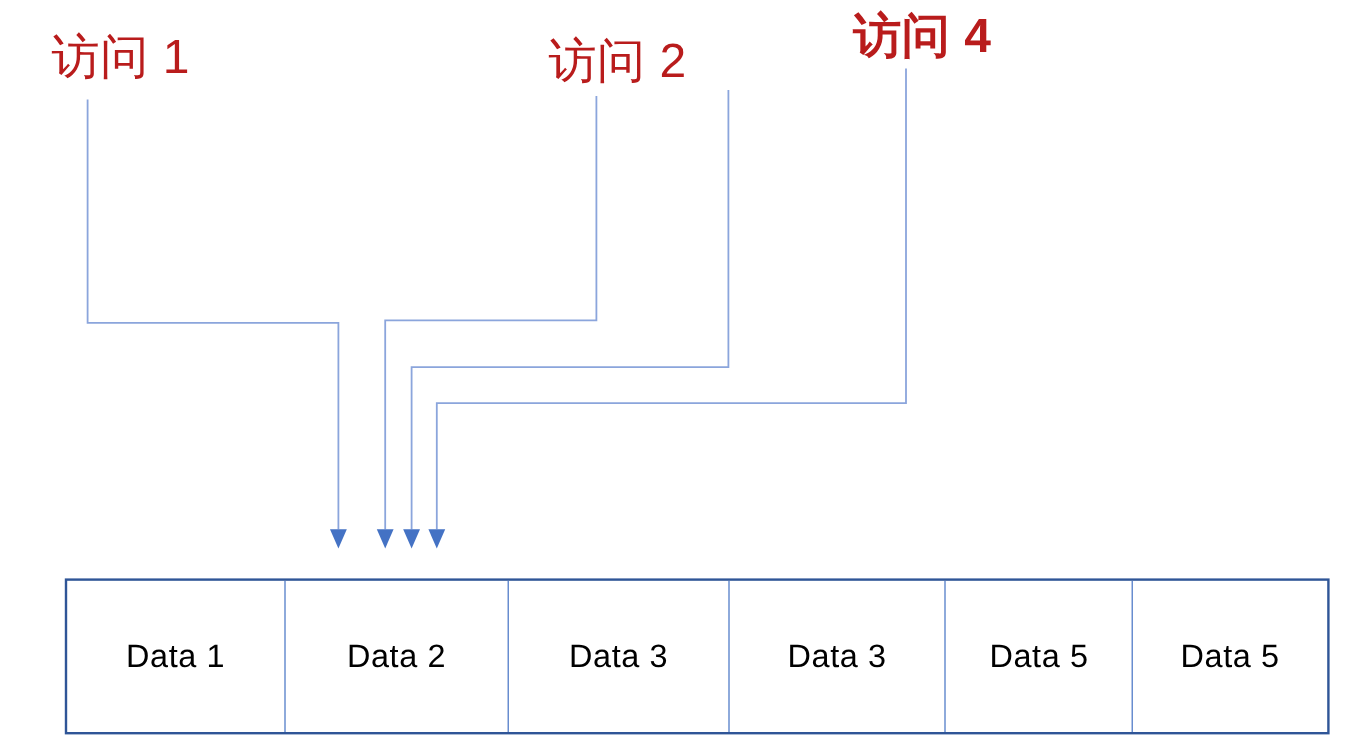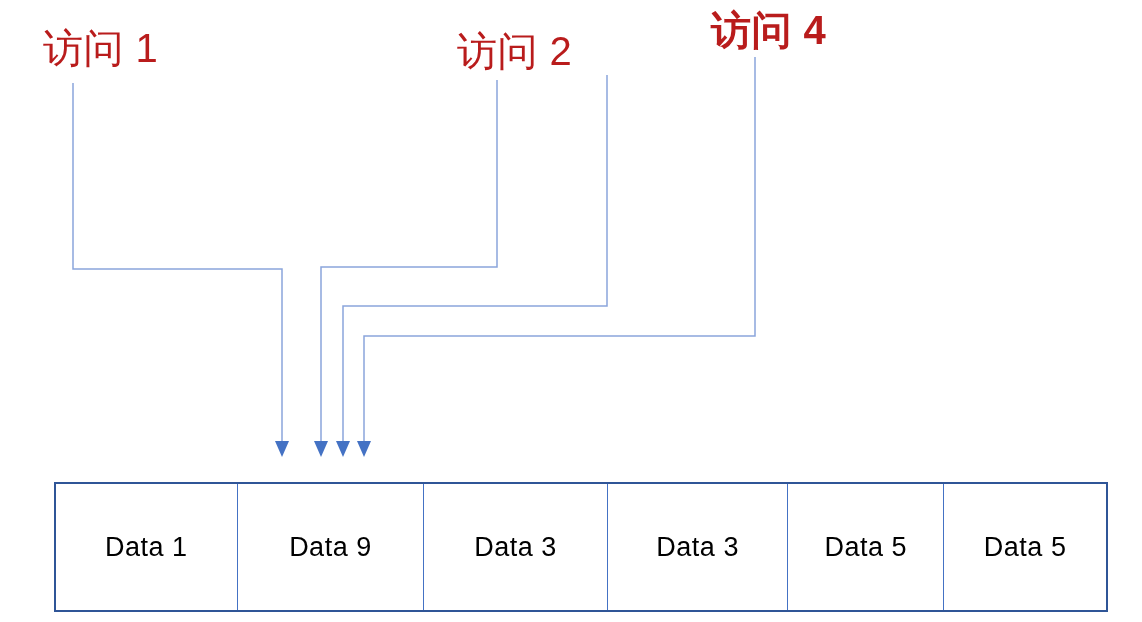--- a/index.html
+++ b/index.html
@@ -80,21 +80,21 @@
       <polygon points="336,441 350,441 343,457" fill="#4472C4"></polygon>
       <polyline points="755,57 755,336 364,336 364,441" fill="none" stroke="#8BA5DC" stroke-width="1.5"></polyline>
       <polygon points="357,441 371,441 364,457" fill="#4472C4"></polygon>
     </svg>
 
   <div class="memory-row" id="memory-row">
       <div class="memory-cell" style="flex: 182 0 0px;">
         <span>Data 1</span>
       </div>
       <div class="memory-cell" style="flex: 187 0 0px;">
-        <span>Data 9</span>
+        <span>Data 2</span>
       </div>
       <div class="memory-cell" style="flex: 184 0 0px; justify-content: center;">
         <span>Data 3</span>
       </div>
       <div class="memory-cell" style="flex: 181 0 0px;">
         <span>Data 3</span>
       </div>
       <div class="memory-cell" style="flex: 156 0 0px;">
         <span>Data 5</span>
       </div>

